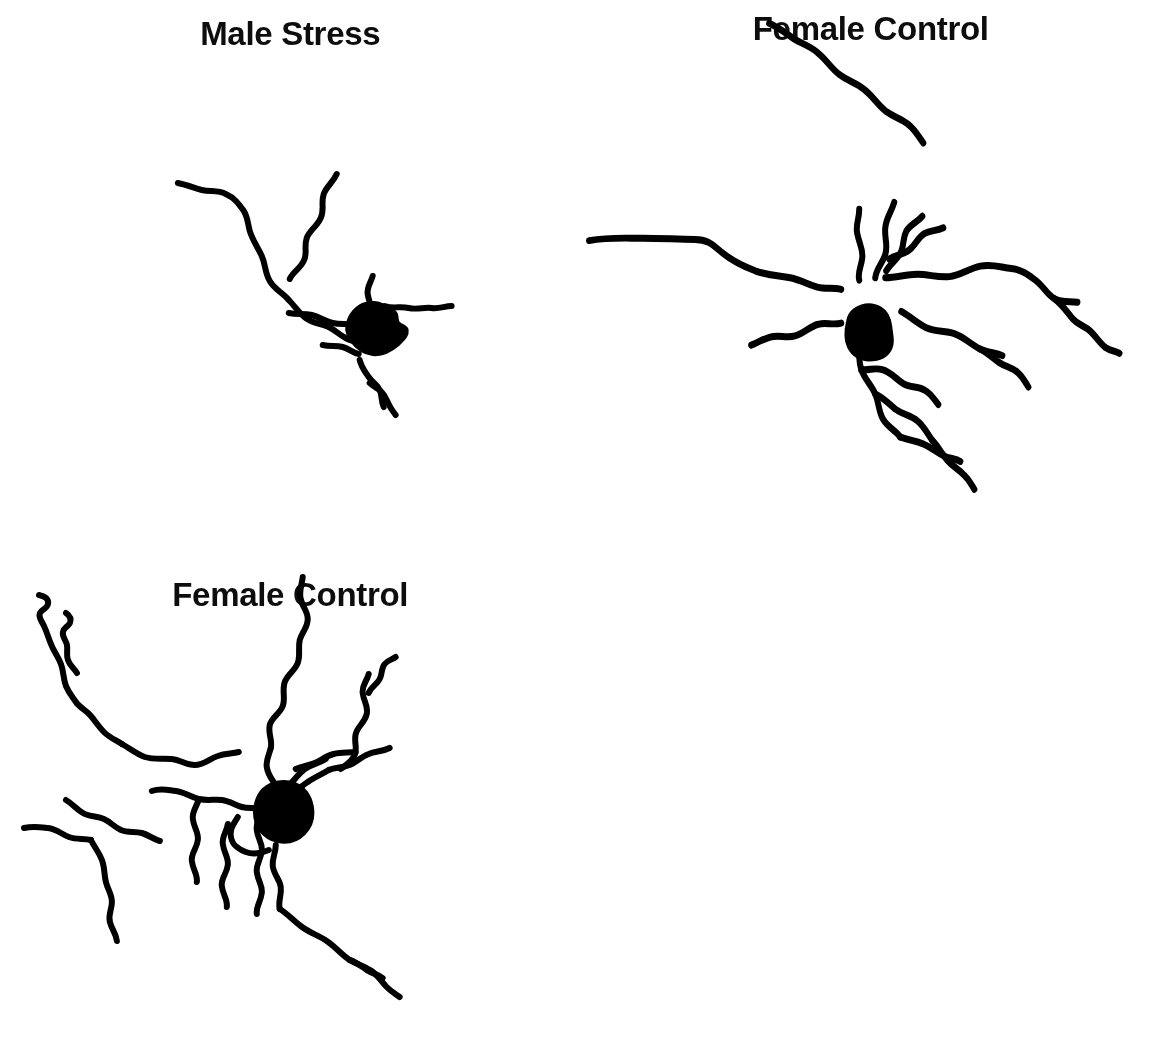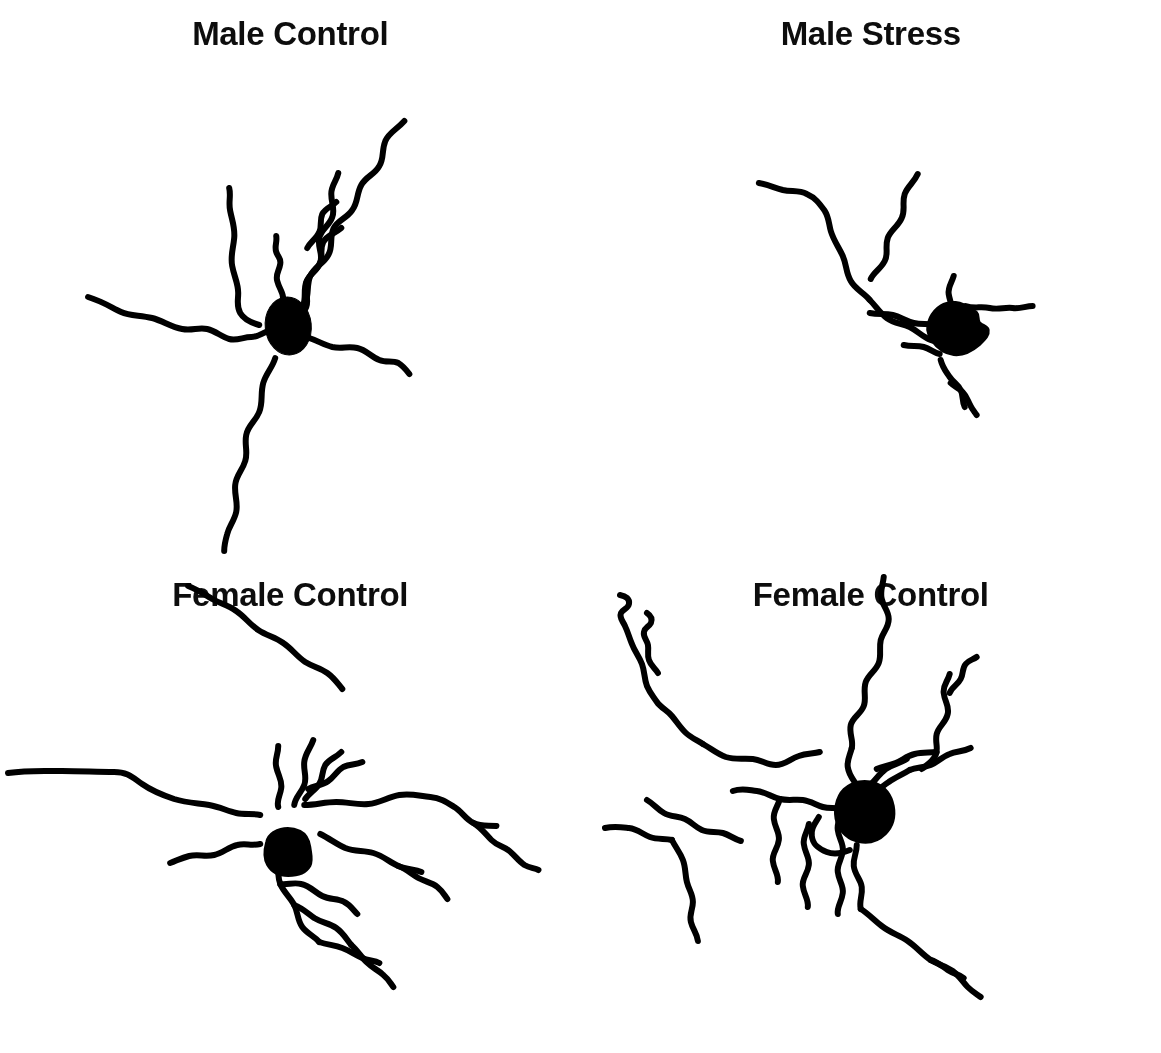--- a/index.html
+++ b/index.html
@@ -51,67 +51,20 @@
   .tracing ellipse,.tracing path.soma{
     fill:#000000;
     stroke:#000000;
   }
 </style>
 </head>
 <body>
 
 <div class="figure">
 
-  <div class="panel p-male-control">
-    <div class="panel-title">Male Control</div>
-    <svg class="tracing" viewBox="0 0 580 566" preserveAspectRatio="none">
-
-      <path stroke-width="6" d="M88,297 C104,302 112,308 121,312 C130,316 140,315 152,318
-               C163,321 171,327 182,329 C192,331 198,327 207,329
-               C216,331 221,337 229,339 C237,341 243,337 251,337
-               C258,337 262,333 268,331"></path>
-
-      <path stroke-width="6" d="M229,188 C231,196 228,202 230,211 C232,221 235,228 234,238
-               C233,249 230,256 232,266 C234,277 238,283 238,293
-               C238,301 236,306 240,313 C244,320 252,323 259,325"></path>
-
-      <path stroke-width="6" d="M276,236 C277,243 274,246 276,252 C278,258 281,258 280,264
-               C279,271 275,274 277,281 C279,289 283,292 283,299
-               C283,306 281,309 283,314"></path>
-
-      <path stroke-width="6" d="M404,121 C396,130 389,132 385,141 C381,151 384,158 379,166
-               C374,175 366,176 361,185 C356,194 358,202 352,210
-               C346,219 337,220 333,229 C329,239 333,247 328,255
-               C323,264 314,267 310,276 C306,286 309,294 305,303
-               C301,312 293,316 289,322"></path>
-
-      <path stroke-width="6" d="M338,173 C336,182 331,185 331,194 C331,204 335,209 332,217
-               C329,226 321,229 319,238 C317,248 323,254 320,262
-               C317,271 308,274 306,283 C304,293 309,299 306,307
-               C303,315 296,318 293,324"></path>
-
-      <path stroke-width="6" d="M341,228 C334,234 327,235 323,242 C319,250 323,256 320,263
-               C317,271 309,274 306,282 C303,290 306,297 303,305
-               C300,313 294,317 291,322"></path>
-
-      <path stroke-width="6" d="M336,202 C331,207 325,208 322,214 C319,221 322,226 319,232
-               C316,239 310,242 307,248"></path>
-
-      <path stroke-width="6" d="M309,338 C318,341 324,345 332,347 C341,349 348,346 357,348
-               C366,350 371,357 379,360 C386,363 392,360 398,363
-               C403,366 406,370 409,374"></path>
-
-      <path stroke-width="6" d="M275,358 C272,368 266,373 263,383 C260,394 263,402 259,412
-               C255,422 248,425 246,435 C244,445 248,452 245,461
-               C242,471 236,475 235,485 C234,496 238,502 236,512
-               C234,521 229,526 227,534 C225,541 224,546 224,551"></path>
-
-      <ellipse class="soma" cx="288" cy="326" rx="23" ry="29" transform="rotate(-6 288 326)"></ellipse>
-    </svg>
-  </div>
 
   <div class="panel p-male-stress">
     <div class="panel-title">Male Stress</div>
     <svg class="tracing" viewBox="0 0 581 566" preserveAspectRatio="none">
 
       <path stroke-width="6" d="M178,183 C188,185 194,188 202,190 C211,192 218,190 226,194
                C235,198 239,204 244,211 C248,217 248,224 250,231
                C253,241 258,247 262,256 C266,265 265,273 270,281
                C275,290 284,293 289,300"></path>
 

